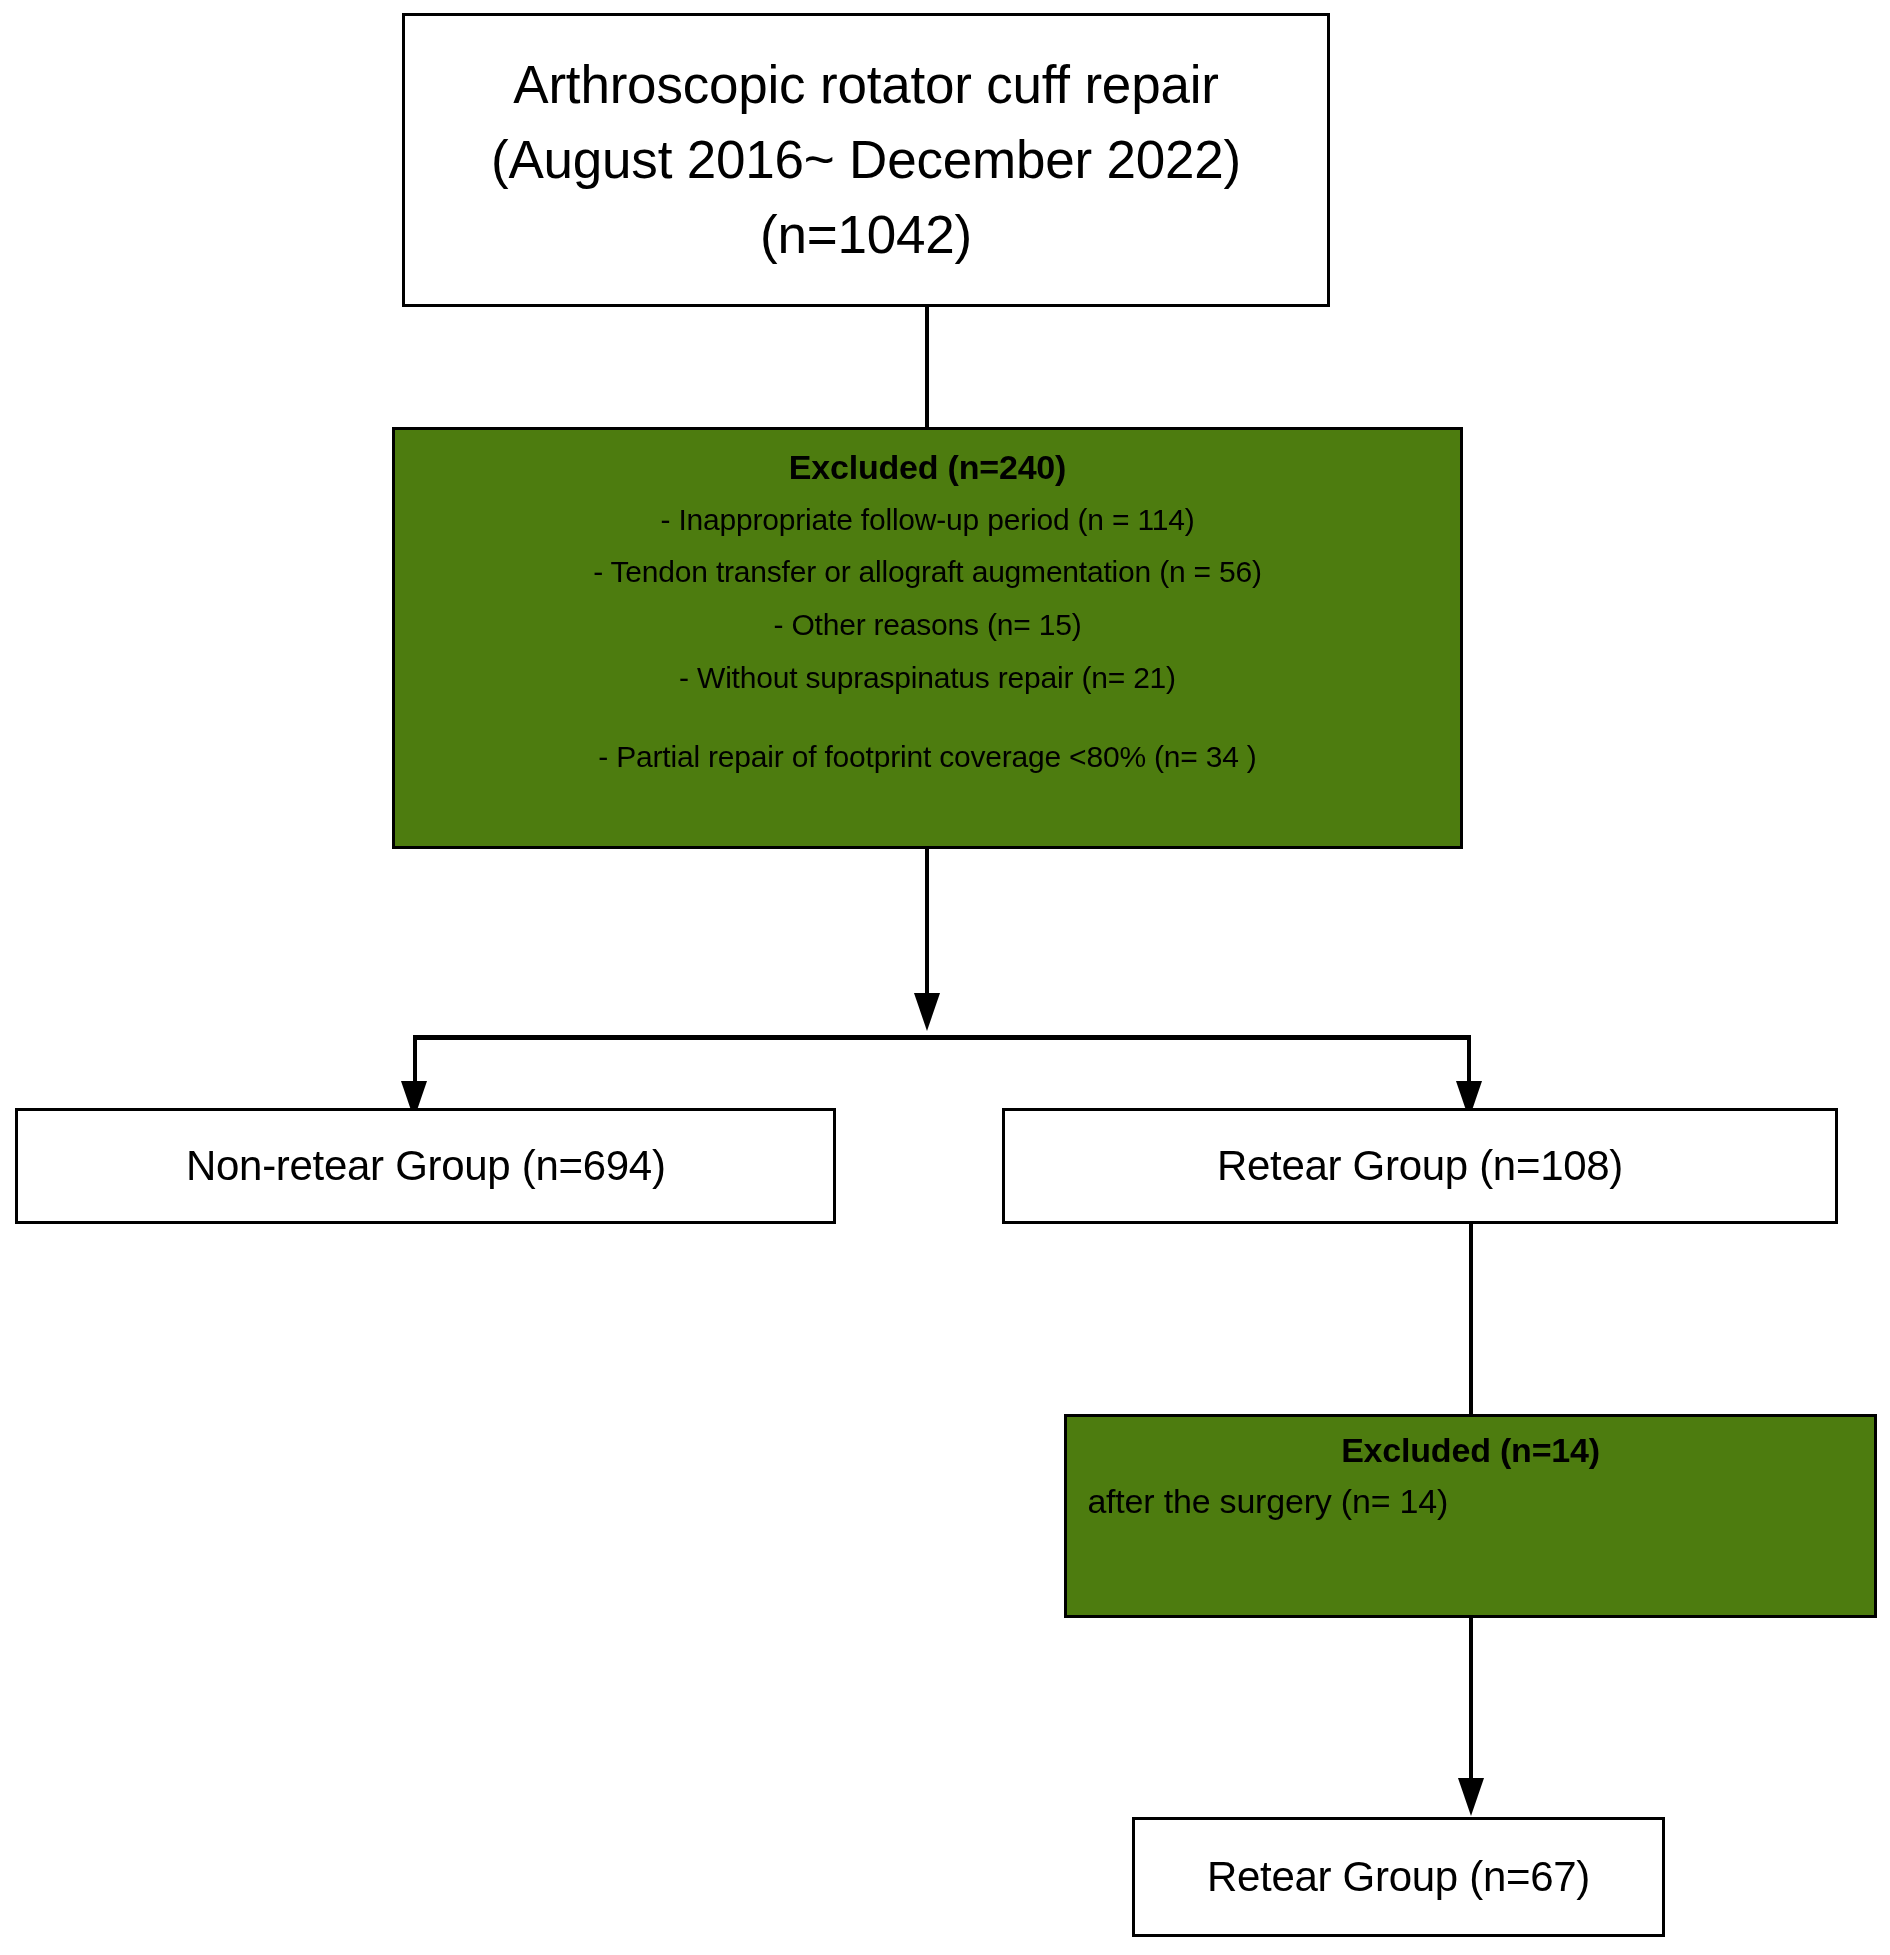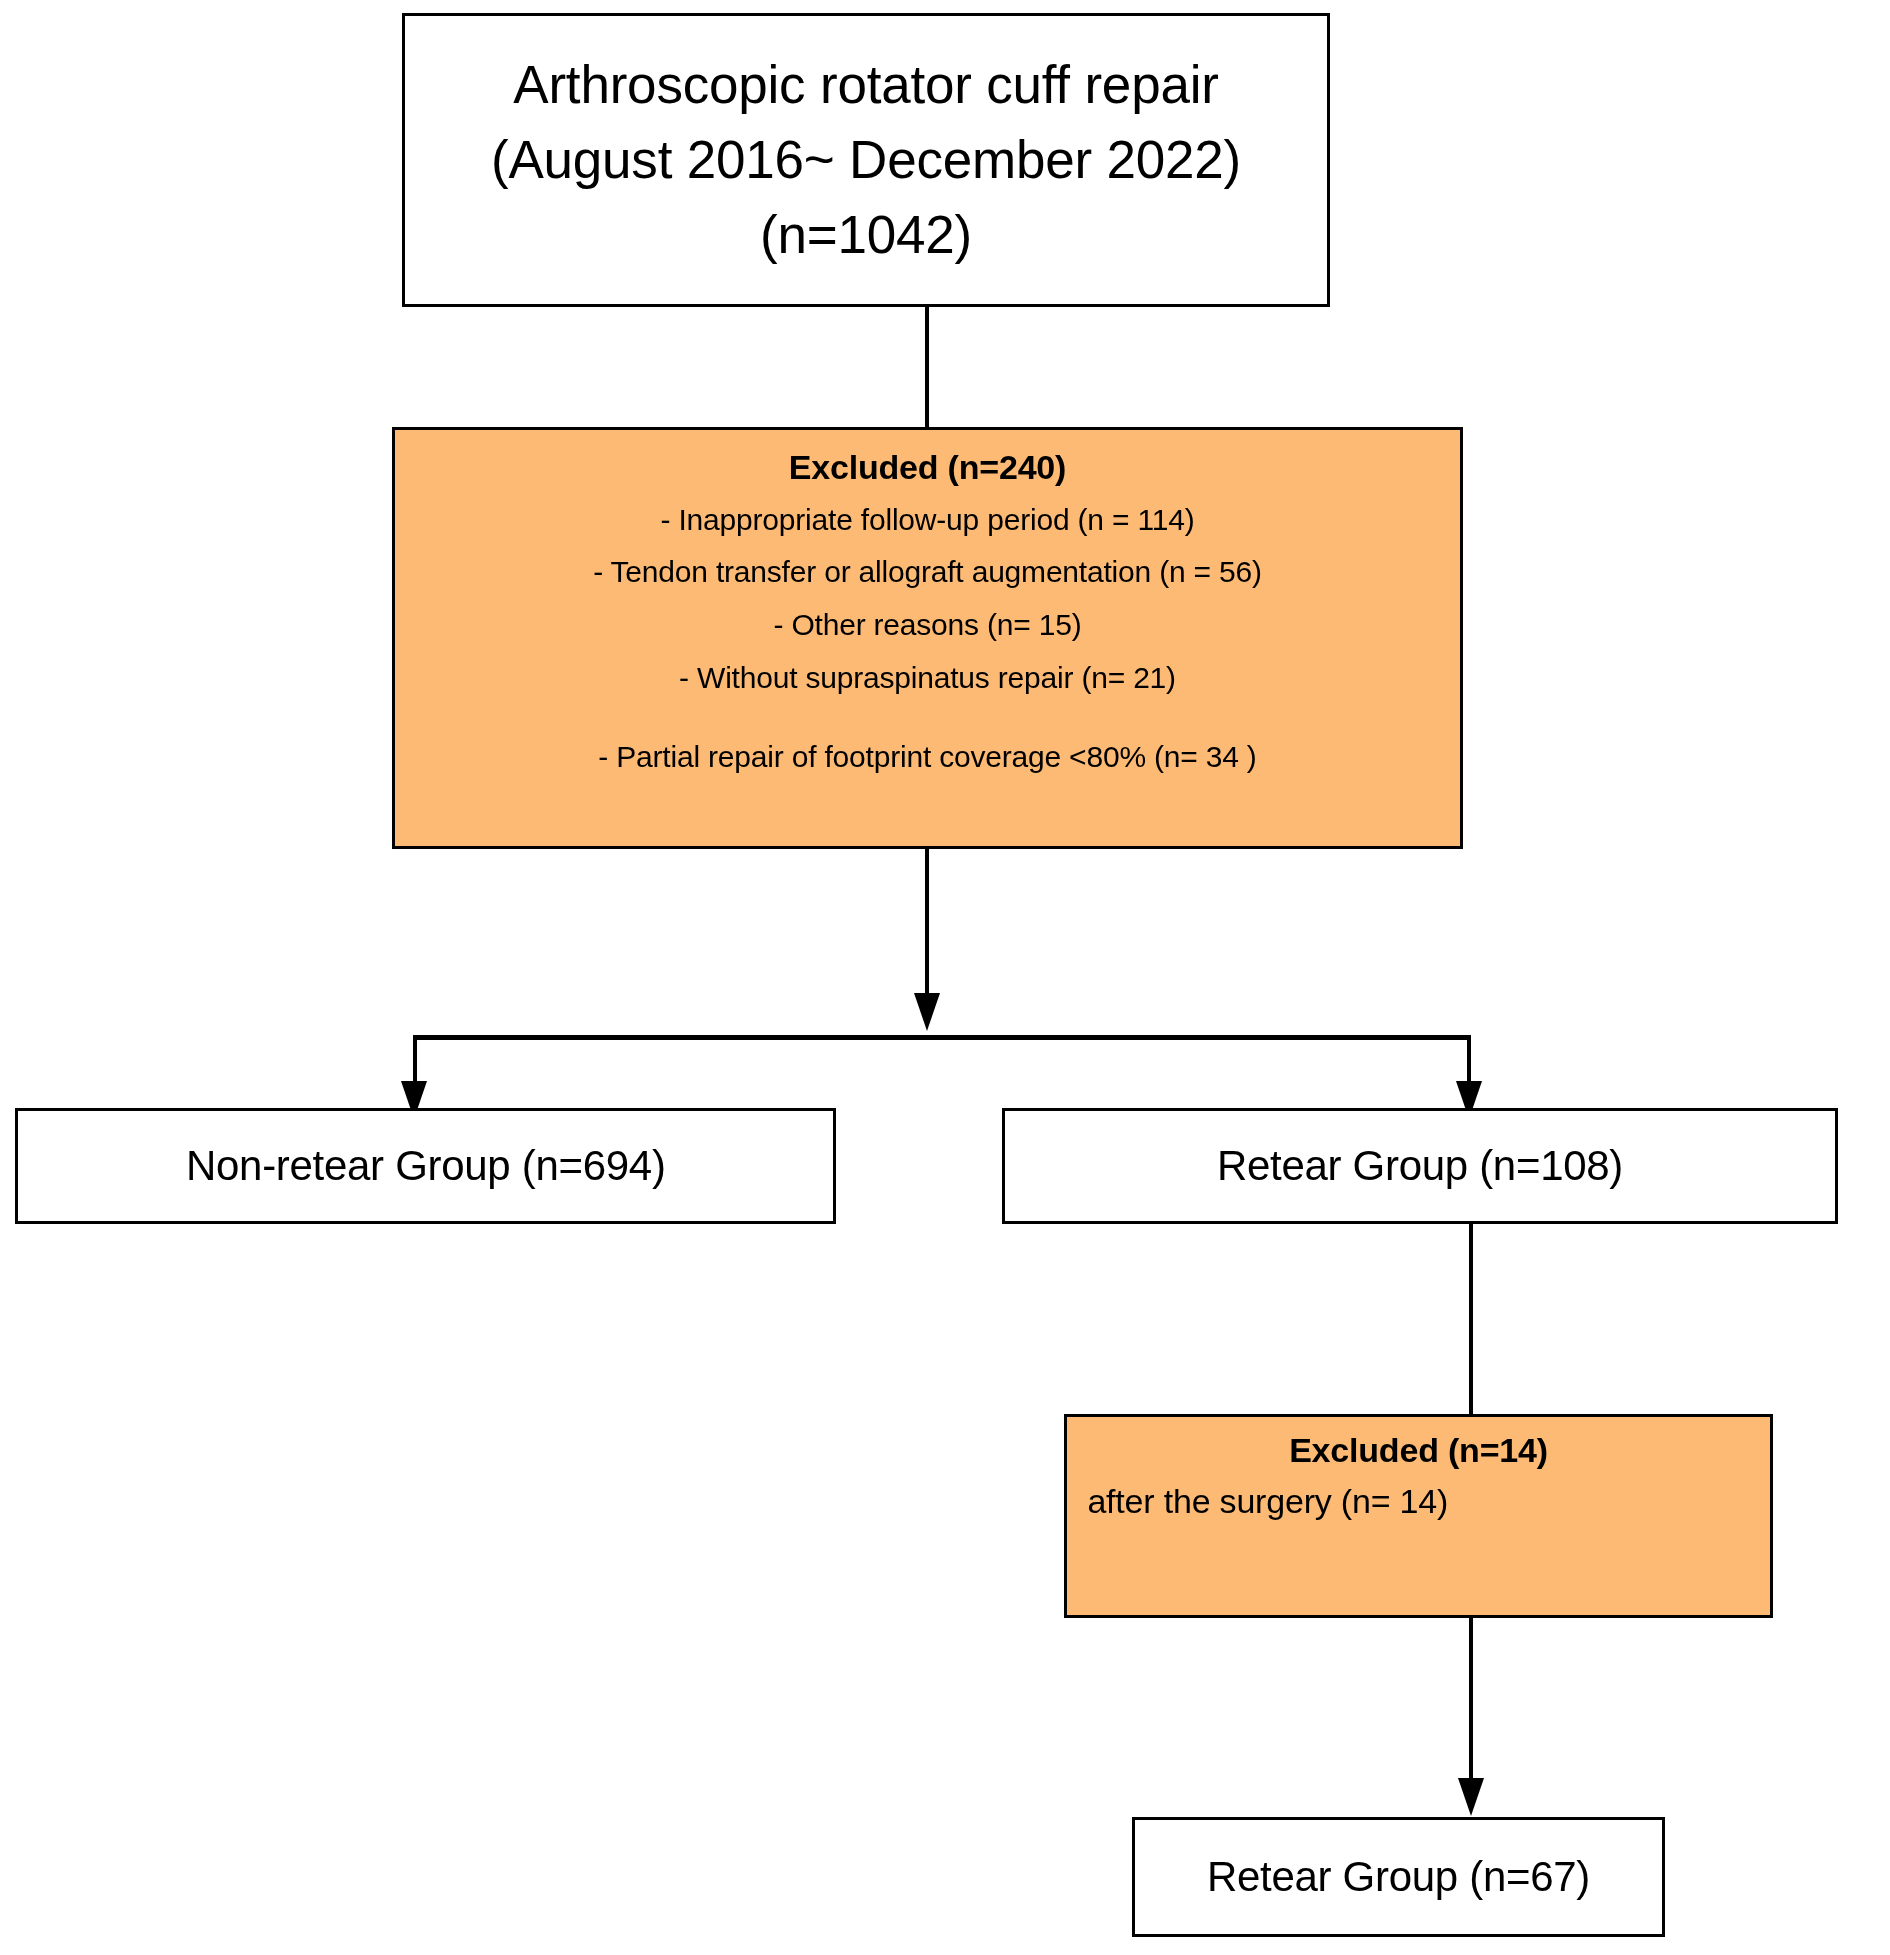--- a/index.html
+++ b/index.html
@@ -21,21 +21,21 @@
   .node {
     position: absolute;
     box-sizing: border-box;
     border: 3.6px solid #000000;
     display: flex;
     flex-direction: column;
     justify-content: center;
     align-items: center;
   }
   .node.white { background: #ffffff; }
-  .node.grey  { background: #fdba74; }
+  .node.grey  { background: #4d7c0f; }
 
   
   #node-root {
     left: 402px;
     top: 12.8px;
     width: 928px;
     height: 294px;
     padding: 5.1px 14.3px;
   }
   #node-root .line {
@@ -101,21 +101,21 @@
     line-height: 1.1;
     text-align: center;
     white-space: nowrap;
     letter-spacing: -0.3px;
   }
 
   
   #node-excluded-2 {
     left: 1064px;
     top: 1414px;
-    width: 709px;
+    width: 813px;
     height: 204px;
     align-items: stretch;
     justify-content: flex-start;
     padding: 11.2px 20.4px 5.1px 20.4px;
   }
   #node-excluded-2 .heading {
     font-size: 34px;
     font-weight: bold;
     text-align: center;
     line-height: 1.3;

